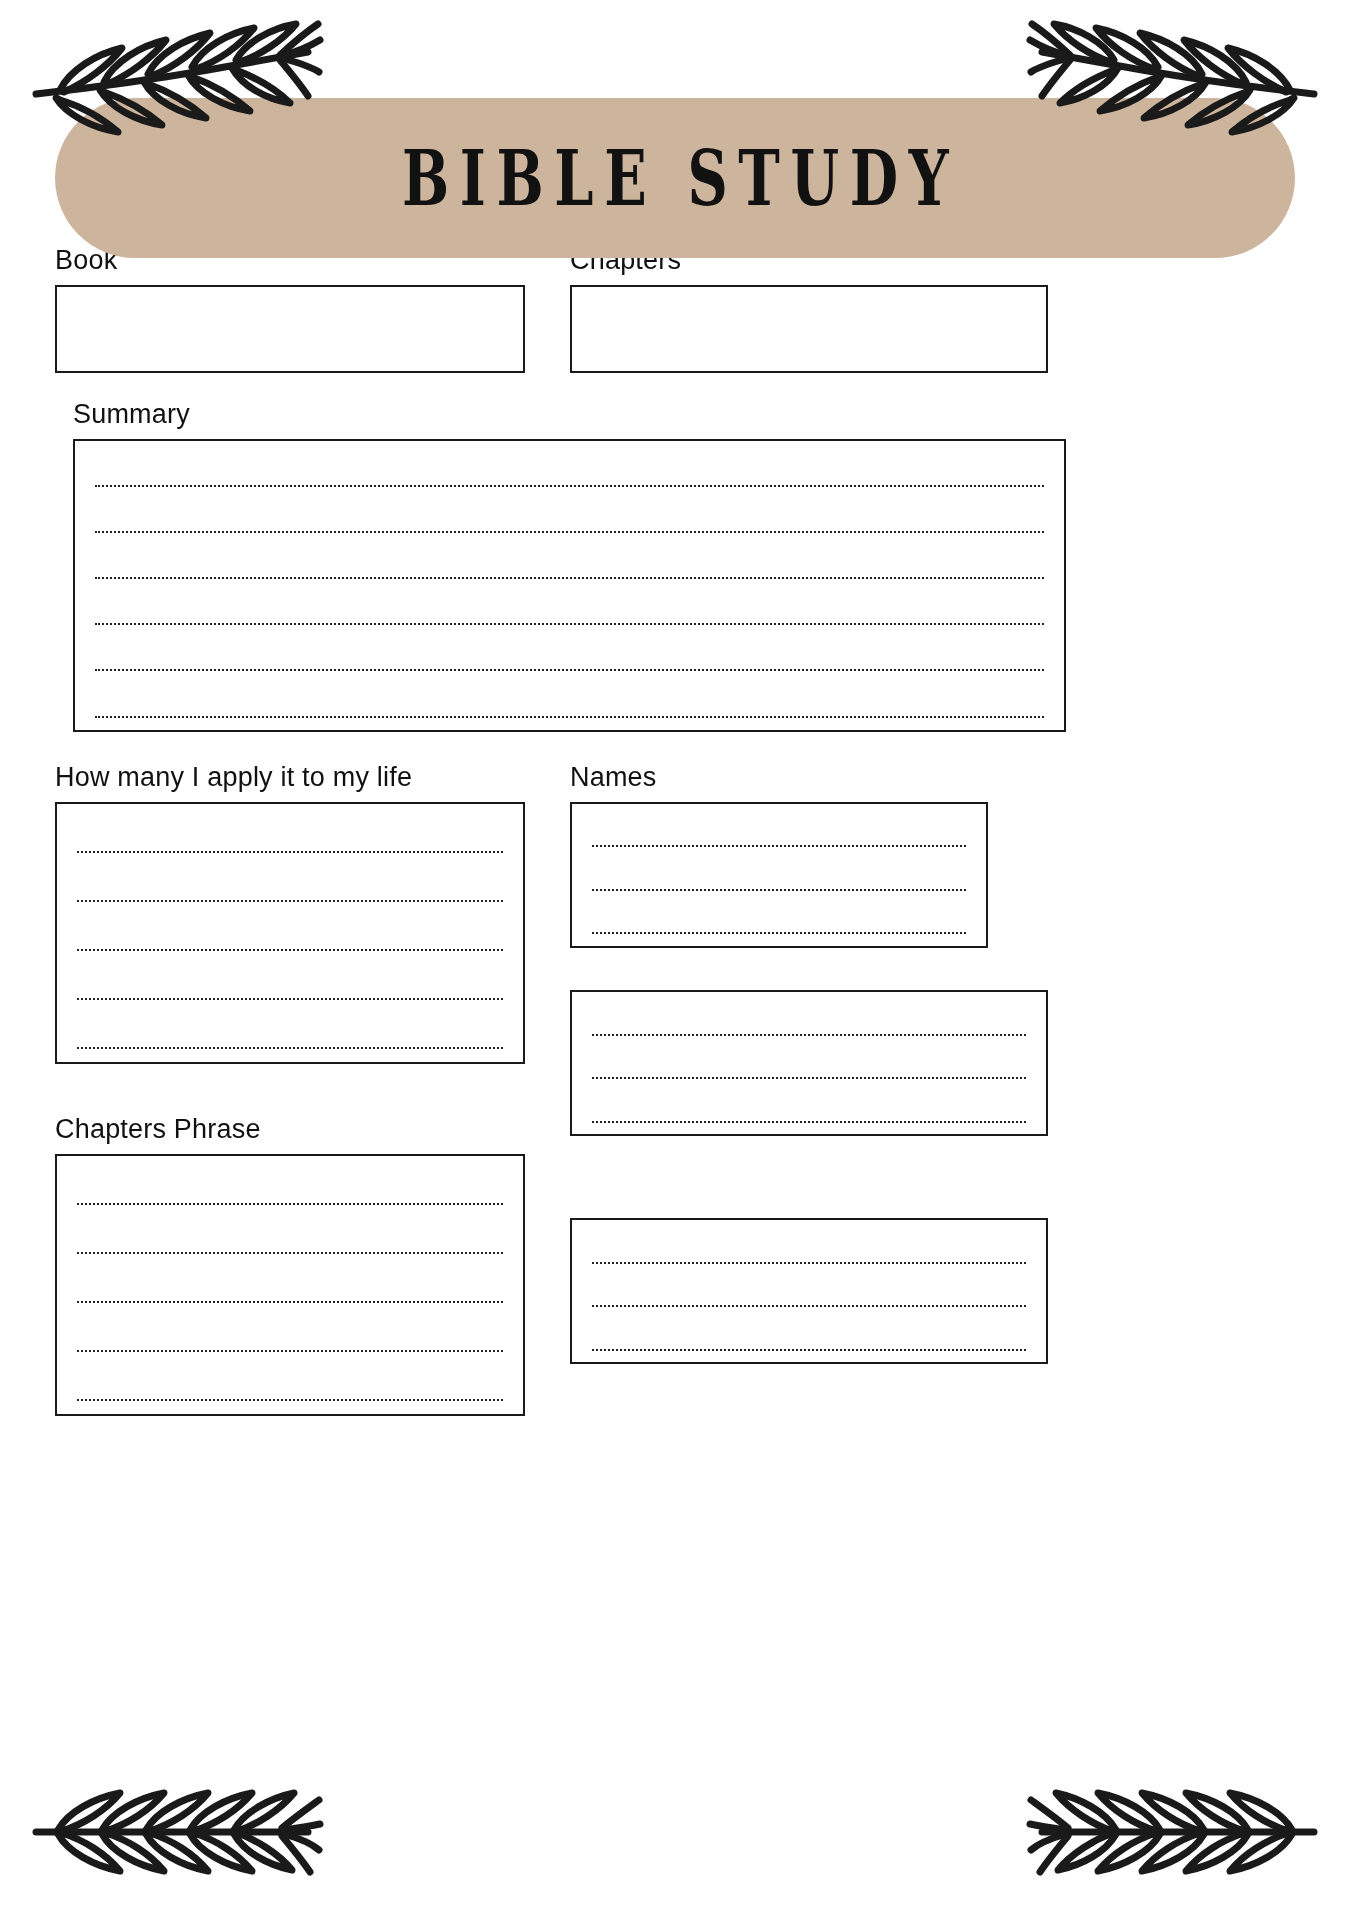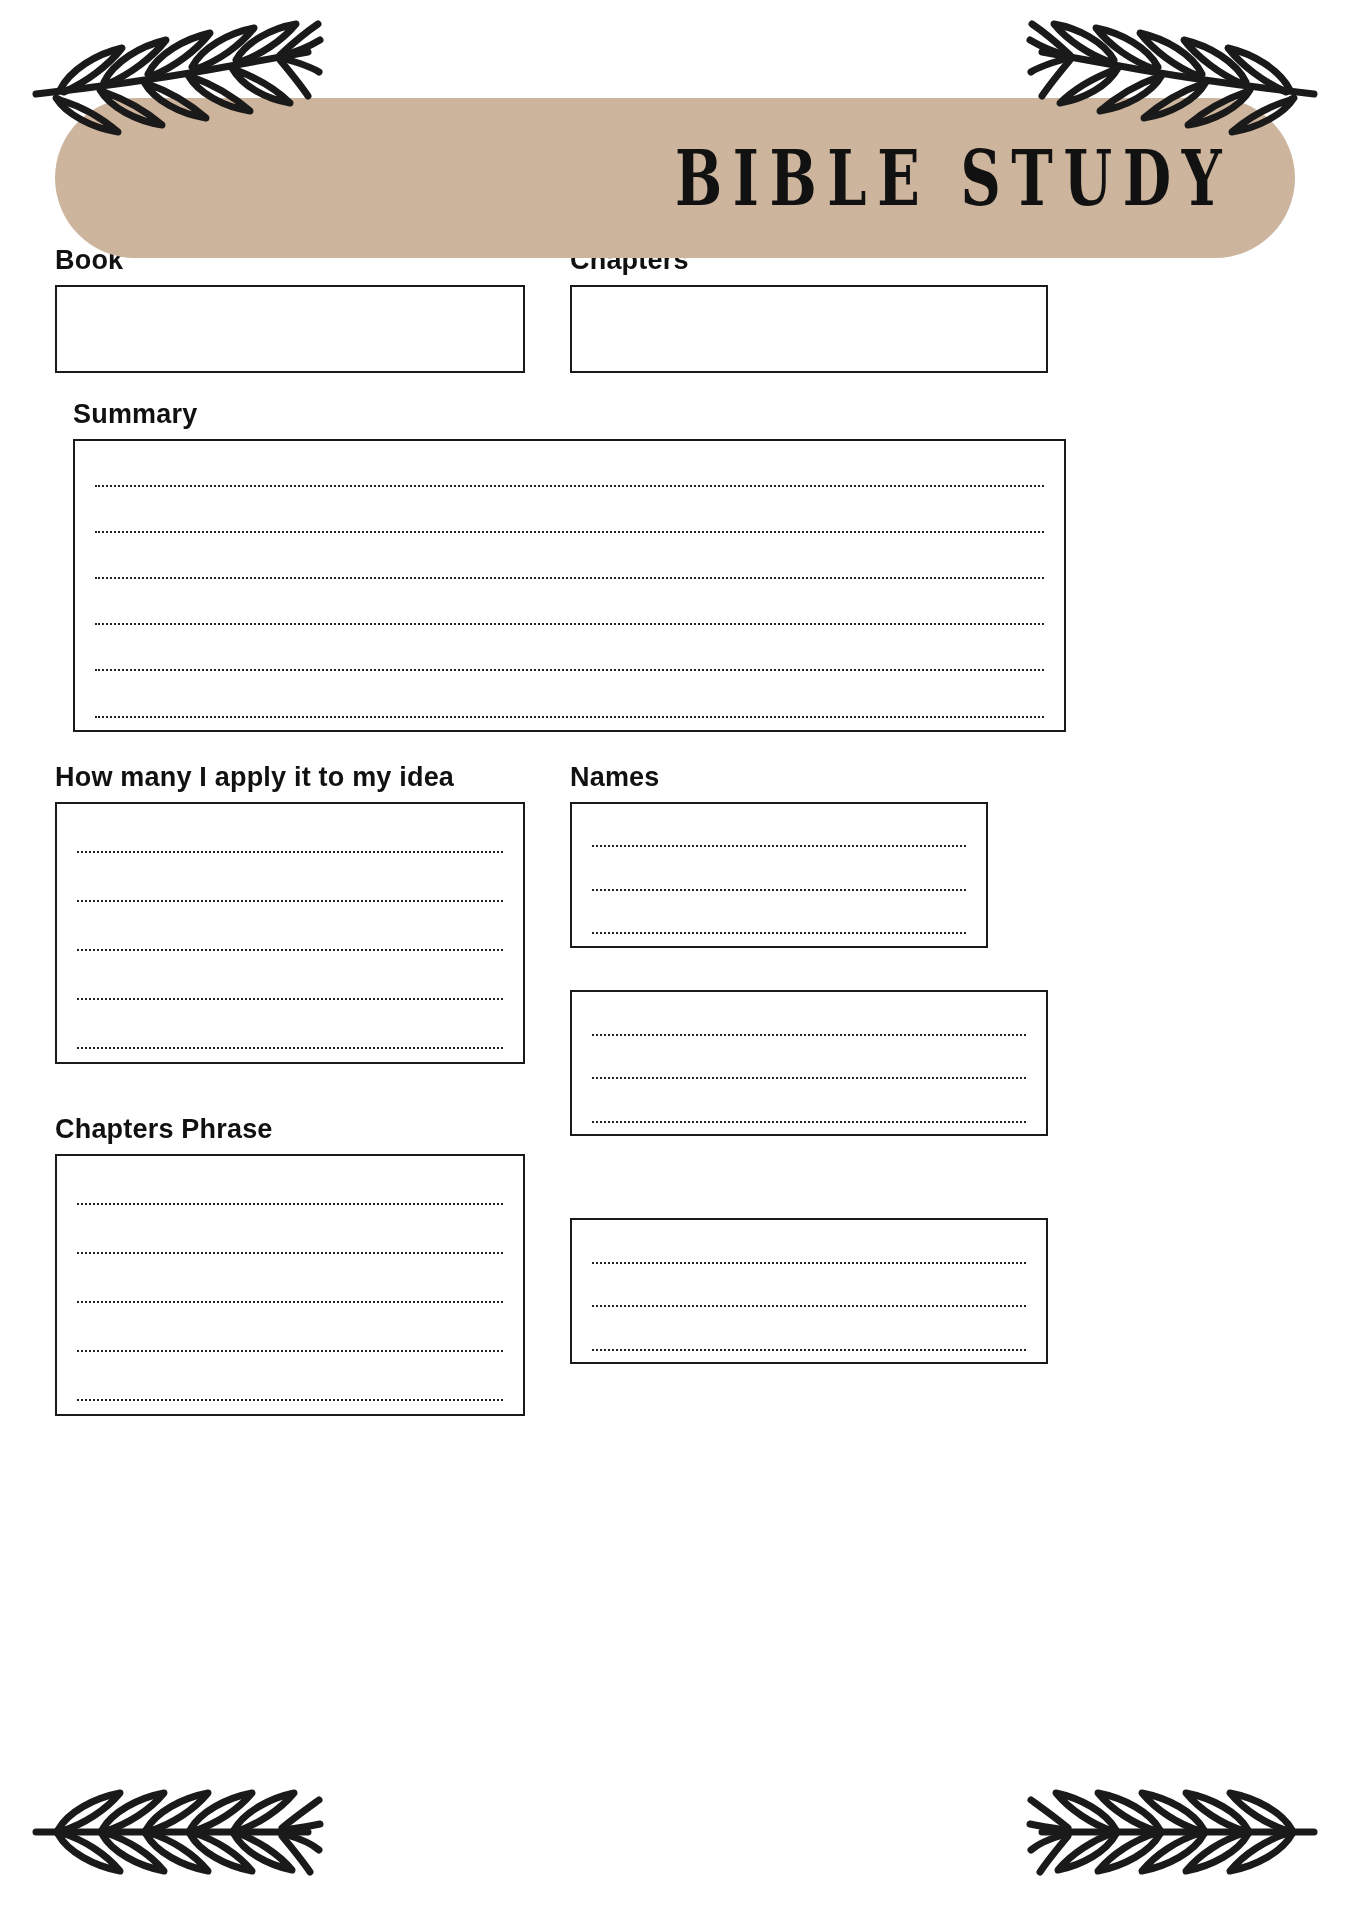--- a/index.html
+++ b/index.html
@@ -24,21 +24,21 @@
   .header {
     position: absolute;
     left: 55px;
     top: 98px;
     width: 1240px;
     height: 160px;
     background: #CDB49C;
     border-radius: 80px;
     display: flex;
     align-items: center;
-    justify-content: flex-end;
+    justify-content: center;
     z-index: 1;
   }
 
   .header-title {
     font-family: "DejaVu Serif", serif;
     font-size: 68px;
     font-weight: 700;
     letter-spacing: 13px;
     color: #111111;
     text-indent: 13px;
@@ -61,21 +61,21 @@
   .branch-br { right: 30px; top: 1788px;}
 
   .flip-h { transform: scaleX(-1); }
 
   
   .field { position: absolute; }
 
   .field-label {
     font-family: "Liberation Sans", sans-serif;
     font-size: 27px;
-    font-weight: 700;
+    font-weight: 400;
     color: #111111;
     letter-spacing: 0.2px;
     line-height: 1.1;
     margin-bottom: 9px;
     white-space: nowrap;
   }
 
   .field-box {
     border: 2.5px solid #1a1a1a;
     background: #ffffff;
@@ -243,21 +243,21 @@
           <div class="rule" style="top: 90.2835px;"></div>
           <div class="rule" style="top: 136.425px;"></div>
           <div class="rule" style="top: 182.567px;"></div>
           <div class="rule" style="top: 228.709px;"></div>
           <div class="rule" style="top: 274.85px;"></div>
         </div>
     </div>
   </div>
 
   <div class="field" id="f-apply">
-    <div class="field-label">How many I apply it to my idea</div>
+    <div class="field-label">How many I apply it to my life</div>
     <div class="field-box">
       <div class="lines">
           <div class="rule" style="top: 46.972px;"></div>
           <div class="rule" style="top: 95.9439px;"></div>
           <div class="rule" style="top: 144.916px;"></div>
           <div class="rule" style="top: 193.888px;"></div>
           <div class="rule" style="top: 242.86px;"></div>
         </div>
     </div>
   </div>

